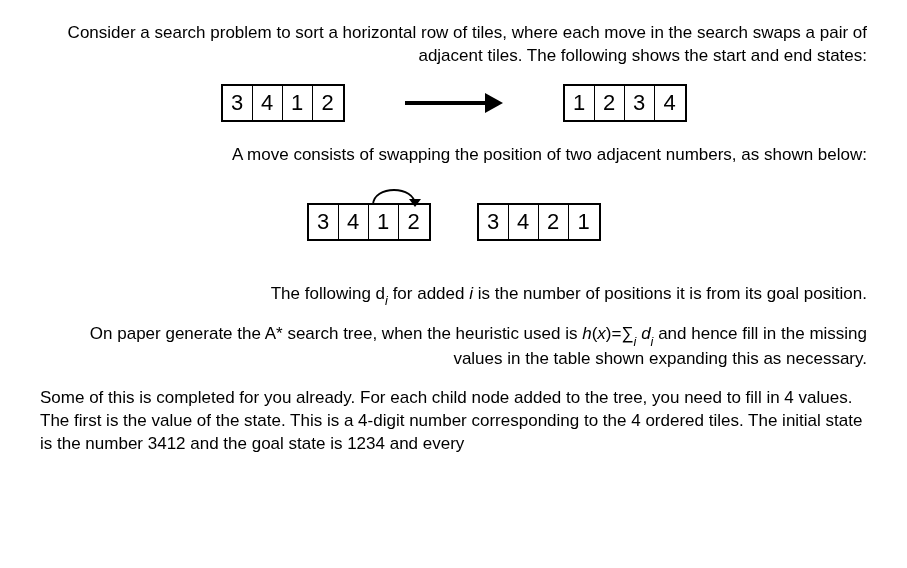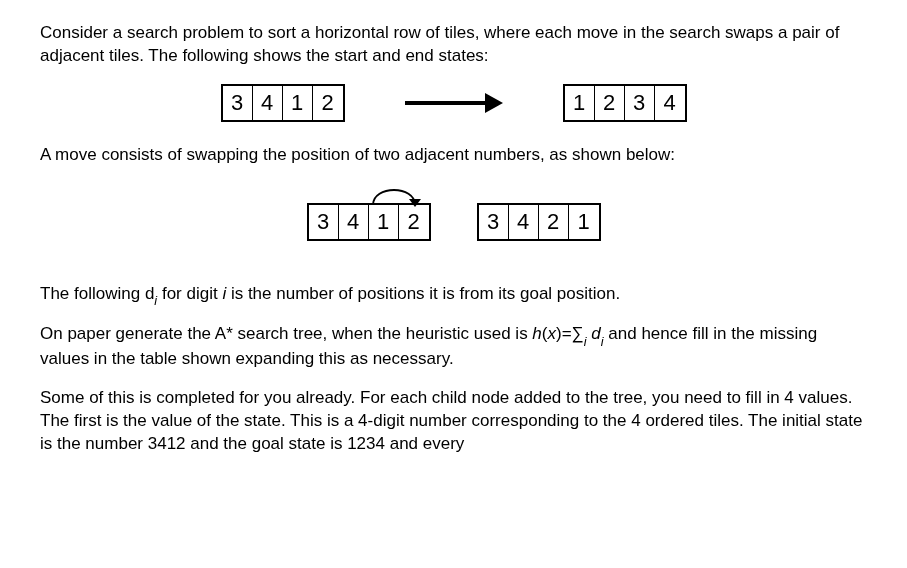--- a/index.html
+++ b/index.html
@@ -6,21 +6,21 @@
     body {
       font-family: Arial, Helvetica, sans-serif;
       font-size: 17px;
       line-height: 1.35;
       color: #000;
       background: #fff;
       width: 907px;
       height: 568px;
       padding: 22px 40px;
     }
-    .para { margin-bottom: 16px; }
+    .para { margin-bottom: 16px; text-align: right; }
     .tight { margin-bottom: 8px; }
     .sub { font-style: italic; font-size: 0.75em; vertical-align: sub; position: relative; top: 0.15em; }
     .ital { font-style: italic; }
     .diagram-row {
       display: flex;
       align-items: center;
       justify-content: center;
       gap: 60px;
       margin: 14px 0 22px 0;
     }
@@ -111,20 +111,20 @@
   </div>
   <div class="tile-row">
     <div class="tile">3</div>
     <div class="tile">4</div>
     <div class="tile">2</div>
     <div class="tile">1</div>
   </div>
 </div>
 
 <p class="para">
-  <span>The following d</span><span class="sub">i</span><span> for digit </span><span class="ital">i</span><span> is the number of positions it is from its goal position.</span>
+  <span>The following d</span><span class="sub">i</span><span> for added </span><span class="ital">i</span><span> is the number of positions it is from its goal position.</span>
 </p>
 
 <p class="para">
   <span>On paper generate the A* search tree, when the heuristic used is </span><span class="ital">h</span><span>(</span><span class="ital">x</span><span>)=</span><span>∑</span><span class="sub">i</span><span class="ital"> d</span><span class="sub">i</span><span> and hence fill in the missing values in the table shown expanding this as necessary.</span>
 </p>
 
 <p class="tight">Some of this is completed for you already. For each child node added to the tree, you need to fill in 4 values. The first is the value of the state. This is a 4-digit number corresponding to the 4 ordered tiles. The initial state is the number 3412 and the goal state is 1234 and every</p>
 
 </body></html>

